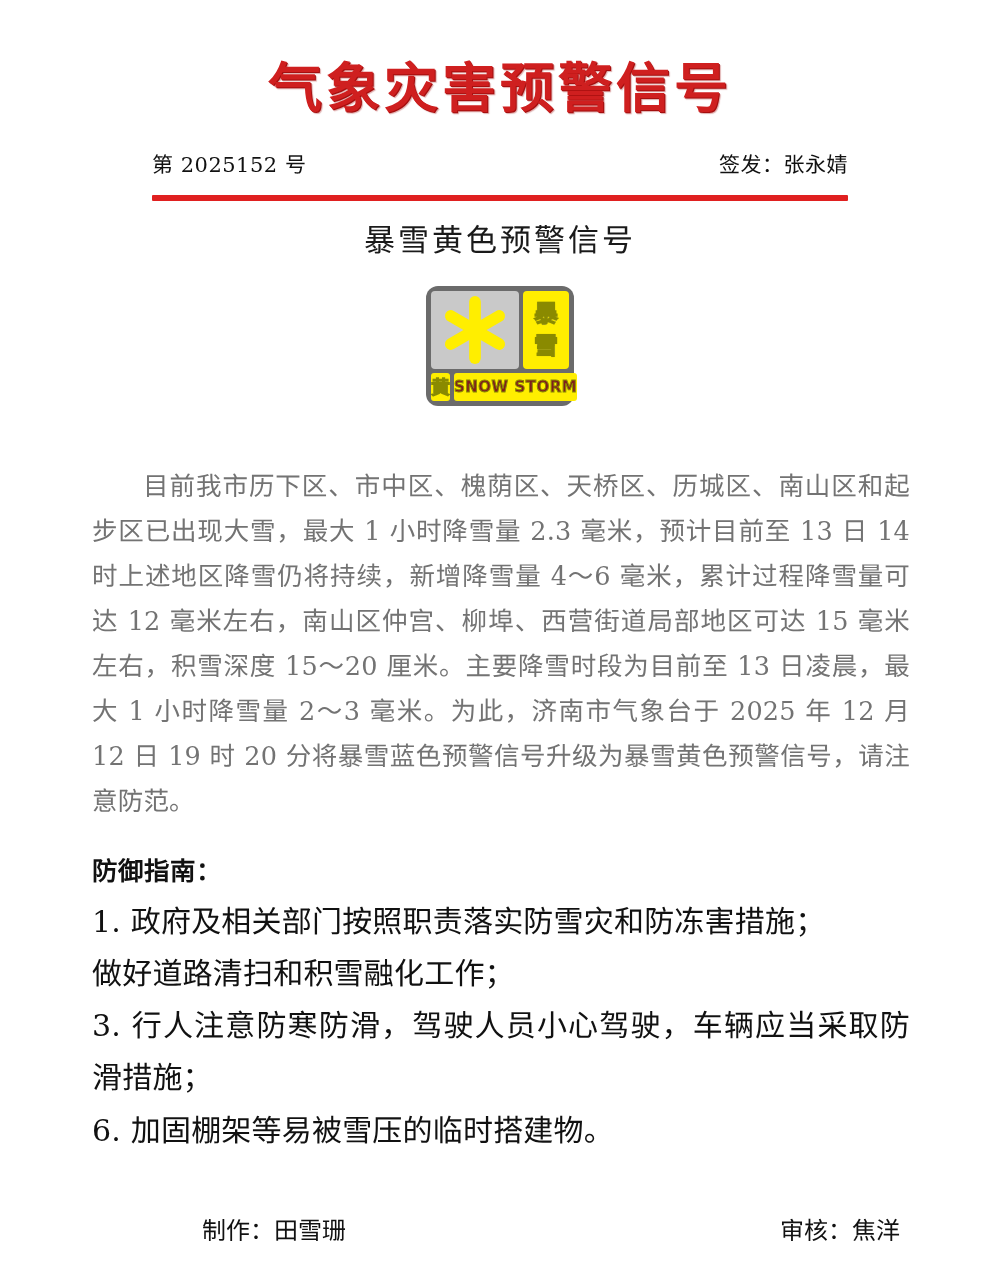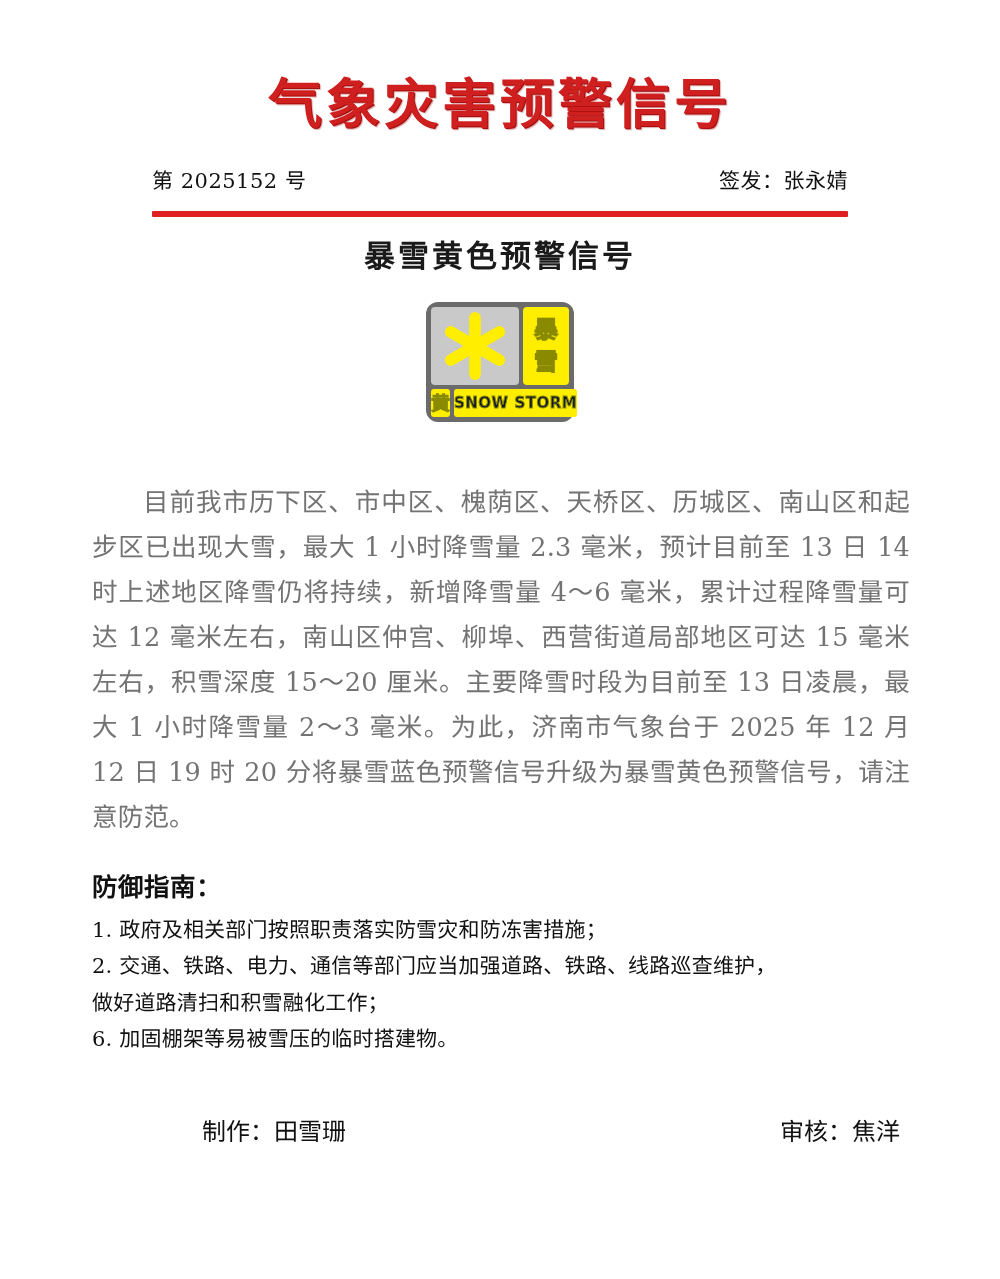--- a/index.html
+++ b/index.html
@@ -32,21 +32,20 @@
   }
   .masthead-title {
     font-family: "DejaVu Serif", "Liberation Serif", serif;
     font-weight: bold;
     font-size: 54px;
     letter-spacing: 4px;
     color: #cf1f1f;
     line-height: 1.12;
     text-shadow: 1px 1px 0 #a50f0f, 2px 2px 1px rgba(160,20,20,.35);
     white-space: nowrap;
-    margin-top: 16px;
   }
 
   
   .issue-row {
     margin: 30px auto 17px auto;
     width: 696px;
     display: flex;
     justify-content: space-between;
     align-items: baseline;
     font-size: 21px;
@@ -59,21 +58,21 @@
     height: 6px;
     background: #e02020;
     margin: 12px auto 0 auto;
     border-radius: 1px;
   }
 
   
   .sub-title {
     text-align: center;
     font-size: 31px;
-    font-weight: bold;
+    font-weight: normal;
     letter-spacing: 3px;
     margin-top: 14px;
     color: #1a1a1a;
     white-space: nowrap;
   }
 
   
   .icon-wrap {
     display: flex;
     justify-content: center;
@@ -149,21 +148,21 @@
     border-radius: 3px;
     display: flex;
     align-items: center;
     justify-content: center;
   }
   .warn-en span {
     font-family: "DejaVu Sans", "Liberation Sans", sans-serif;
     font-weight: bold;
     font-size: 15px;
     letter-spacing: 0.5px;
-    color: #0f172a;
+    color: #7f1d1d;
     -webkit-text-stroke: 1px #8a8a00;
     line-height: 1;
     white-space: nowrap;
   }
 
   
   .body-wrap {
     margin: 58px 90px 0 92px;
   }
   .body-para {
@@ -180,21 +179,21 @@
     line-height: 1.76;
     margin-top: 12px;
     letter-spacing: 0.5px;
   }
   .guide-list {
     list-style: none;
     margin: 2px 0 0 0;
     padding: 0;
   }
   .guide-list li {
-    font-size: 21px;
+    font-size: 30px;
     line-height: 1.74;
     text-align: justify;
     letter-spacing: 0.2px;
   }
 
   
   .footer {
     margin: 54px 92px 0 92px;
   }
   .footer-row-1 {
@@ -254,22 +253,22 @@
   </div>
 
   <div class="body-wrap">
 
     <p class="body-para">目前我市历下区、市中区、槐荫区、天桥区、历城区、南山区和起步区已出现大雪，最大 1 小时降雪量 2.3 毫米，预计目前至 13 日 14 时上述地区降雪仍将持续，新增降雪量 4～6 毫米，累计过程降雪量可达 12 毫米左右，南山区仲宫、柳埠、西营街道局部地区可达 15 毫米左右，积雪深度 15～20 厘米。主要降雪时段为目前至 13 日凌晨，最大 1 小时降雪量 2～3 毫米。为此，济南市气象台于 2025 年 12 月 12 日 19 时 20 分将暴雪蓝色预警信号升级为暴雪黄色预警信号，请注意防范。</p>
 
     <div class="guide-heading">防御指南：</div>
 
     <ul class="guide-list">
       <li>1. 政府及相关部门按照职责落实防雪灾和防冻害措施；</li>
-      <li>2. 交通、铁路、电力、通信等部门应当加强道路、铁路、线路巡查维护，</li>
       <li>做好道路清扫和积雪融化工作；</li>
+      <li>3. 行人注意防寒防滑，驾驶人员小心驾驶，车辆应当采取防滑措施；</li>
       <li>6. 加固棚架等易被雪压的临时搭建物。</li>
     </ul>
   </div>
 
   <div class="footer">
     <div class="footer-row-1">
       <div class="nowrap">制作：田雪珊</div>
       <div class="nowrap">审核：焦洋</div>
     </div>
 

